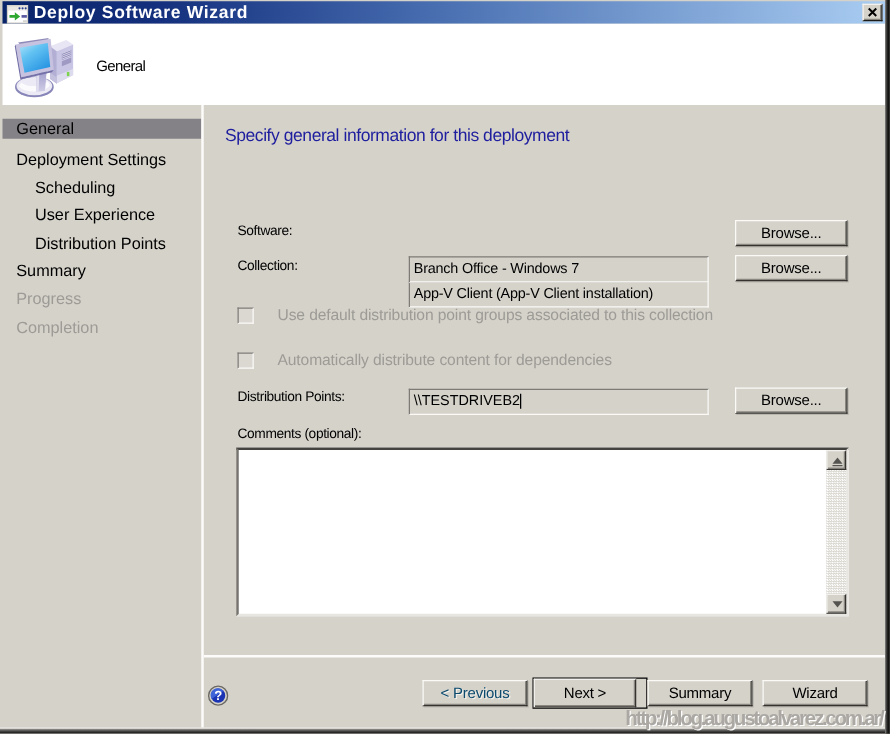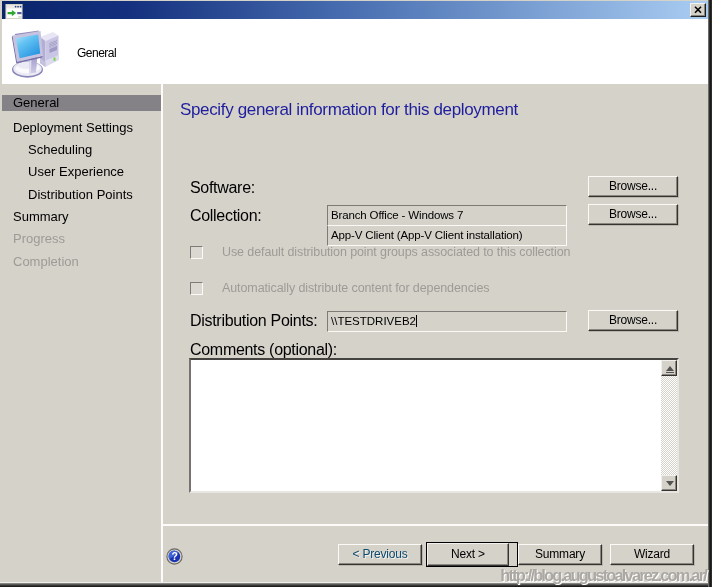--- a/index.html
+++ b/index.html
@@ -25,23 +25,23 @@
 .header { position:absolute; left:2px; top:19px; width:706px; height:65px; background:#fff; }
 .header-label { position:absolute; left:75px; top:27px; font-size:12px; letter-spacing:-0.5px; color:#000; }
 .pcicon { position:absolute; left:8px; top:8px; width:50px; height:52px; }
 
 
 .side-item { position:absolute; left:0; width:161px; font-size:13px; }
 .sel-bar { position:absolute; left:2px; top:95px; width:159px; height:16px; background:#848286; }
 .vsep { position:absolute; left:161px; top:84px; width:2px; height:498px; background:#fdfcfa; }
 
 
-.heading { position:absolute; left:180px; top:100px; font-size:17px; color:#1e1e9e; letter-spacing:-0.35px; }
-
-.flabel { position:absolute; left:190px; font-size:16px; letter-spacing:-0.3px; color:#000; }
+.heading { position:absolute; left:180px; top:100px; font-size:14px; color:#1e1e9e; letter-spacing:-0.35px; }
+
+.flabel { position:absolute; left:190px; font-size:11px; letter-spacing:-0.3px; color:#000; }
 .tbox { position:absolute; left:327px; width:240px; height:21px; background:#d5d2ca;
   border:1px solid; border-color:#7e7b76 #fbfaf7 #fbfaf7 #7e7b76;
   font-size:11.5px; letter-spacing:-0.15px; line-height:19px; padding-left:3px; white-space:nowrap; overflow:hidden; }
 .browse { position:absolute; left:588px; width:90px; height:21px; background:#d5d2ca;
   border:1px solid; border-color:#fbfaf6 #35332f #35332f #fbfaf6; box-shadow: inset -1px -1px 0 #8a8780, 1px 1px 0 #b9b6ae;
   font-size:12px; letter-spacing:-0.2px; text-align:center; line-height:19px; }
 
 .cb { position:absolute; left:190px; width:13px; height:13px; background:#dbd8d2;
   border:1px solid; border-color:#7e7b76 #fbfaf7 #fbfaf7 #7e7b76; }
 .cblabel { position:absolute; left:210px; font-size:12.5px; color:#9d9b96; letter-spacing:-0.1px;margin-left:12px; }
@@ -78,20 +78,21 @@
     <rect x="0" y="0" width="16" height="14" fill="#d5d2ca"></rect>
     <rect x="1" y="1" width="14" height="3" fill="#ece9e4"></rect>
     <circle cx="9.5" cy="2.5" r="0.8" fill="#2a3f8f"></circle>
     <circle cx="11.8" cy="2.5" r="0.8" fill="#2a3f8f"></circle>
     <circle cx="14.1" cy="2.5" r="0.8" fill="#2a3f8f"></circle>
     <rect x="1" y="4" width="14" height="9" fill="#fff"></rect>
     <path d="M2 7.5 h4 v-2 l4 3 -4 3 v-2 h-4 z" fill="#2fa832"></path>
     <rect x="11" y="7.5" width="4" height="2" fill="#5a5aa0"></rect>
     <rect x="12" y="11.5" width="3" height="1" fill="#c9c6c0"></rect>
   </svg>
+  <div class="title-text">Deploy Software Wizard</div>
 </div>
 <div class="closebtn">
     <svg width="14" height="12" viewBox="0 0 14 12" style="display:block">
       <path d="M4 2.8 L10 8.8 M10 2.8 L4 8.8" stroke="#000" stroke-width="1.6"></path>
     </svg>
   </div>
 
 <div class="header">
   <svg class="pcicon" viewBox="0 0 50 52">
     <defs>

